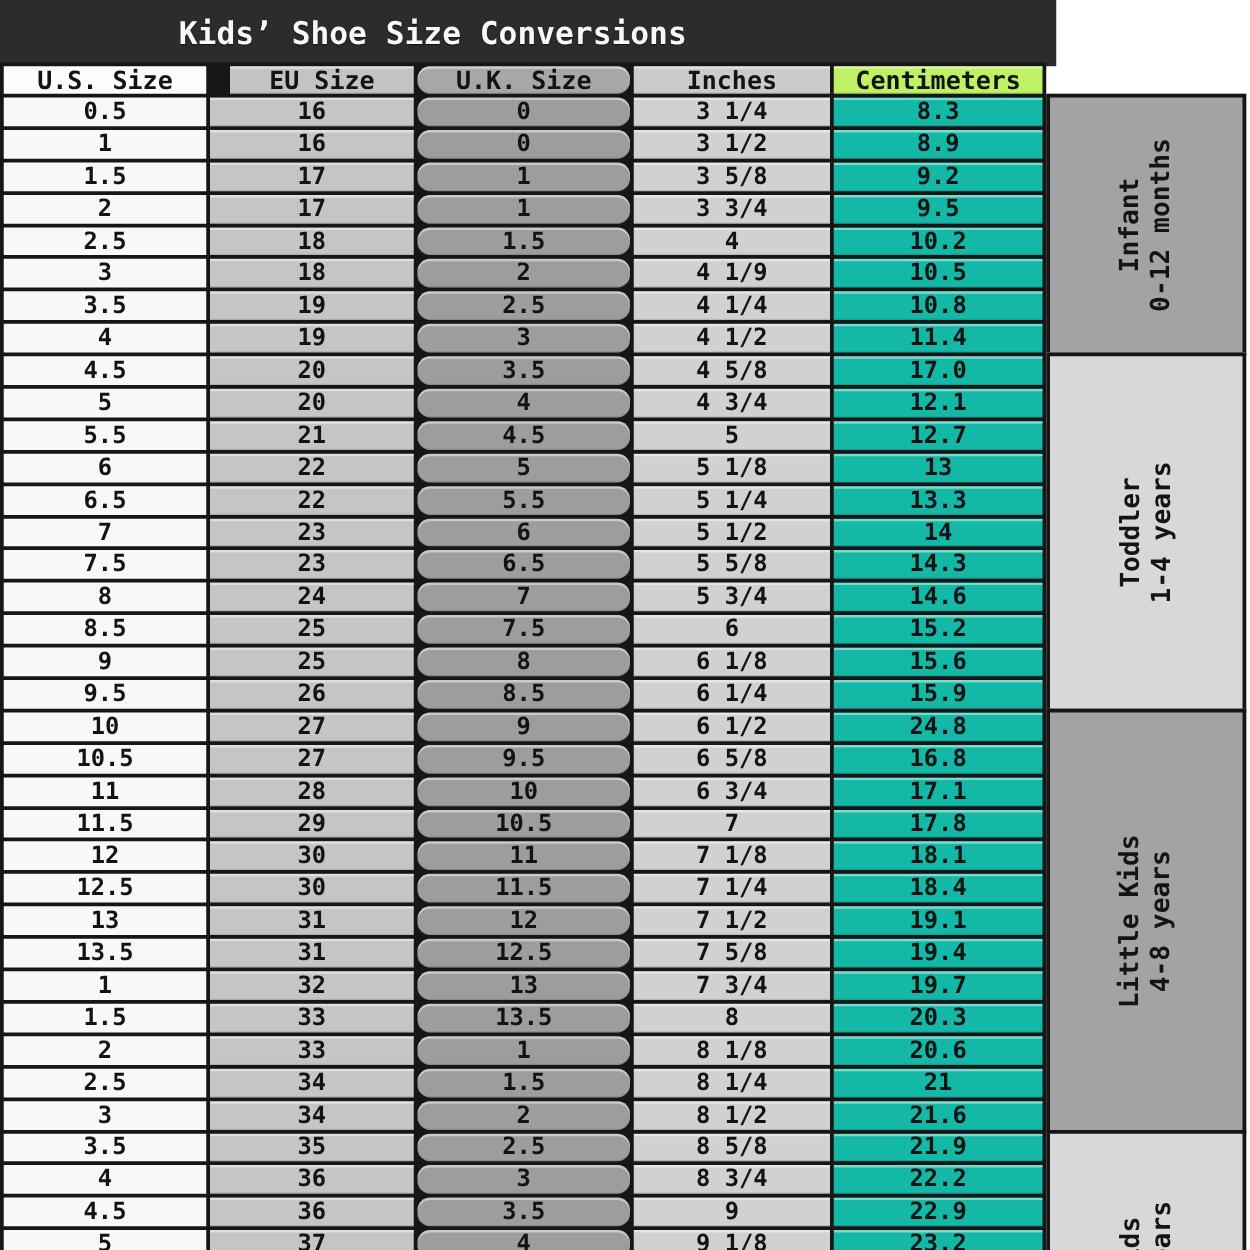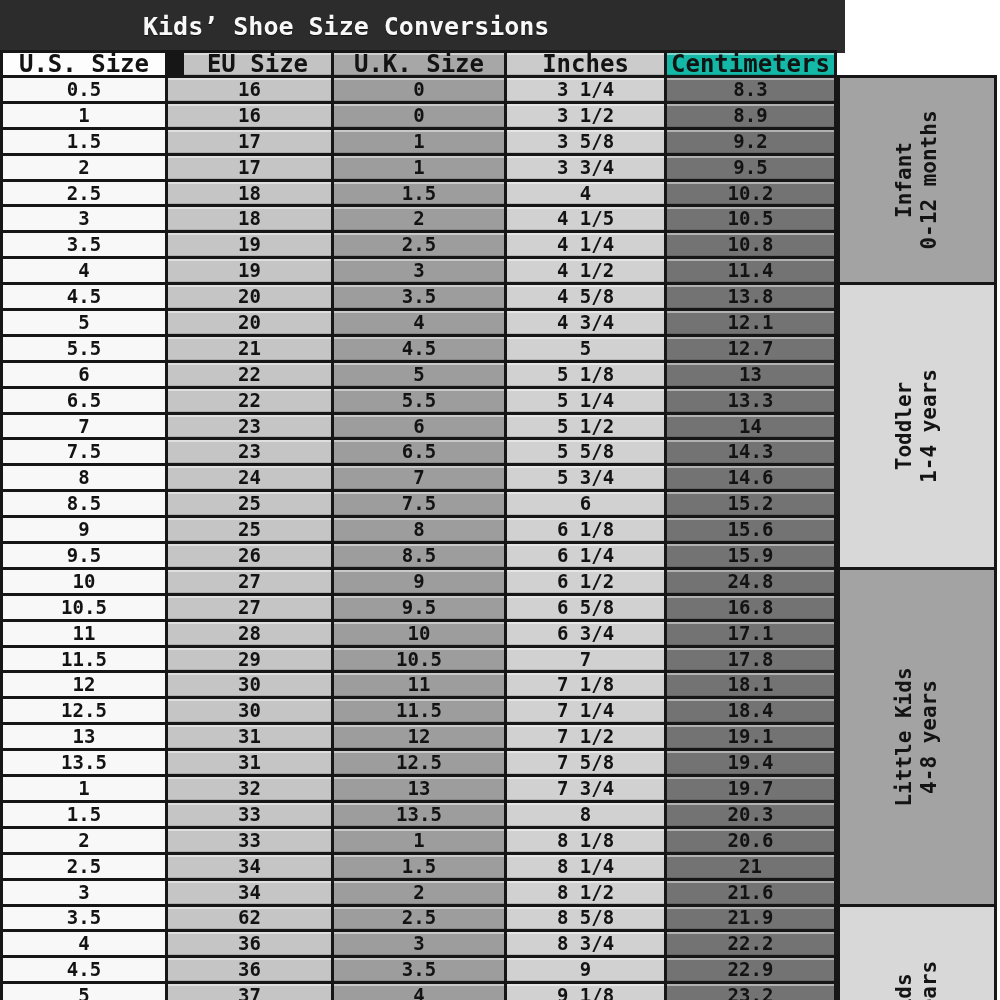--- a/index.html
+++ b/index.html
@@ -26,31 +26,31 @@
     grid-template-columns:162px 163px 170px 157px 167px;
     grid-template-rows:22px;grid-auto-rows:22.9px;
     gap:3px;padding:3px;
   }
   .cell{
     display:flex;align-items:center;justify-content:center;
     font-size:19px;font-weight:bold;color:#131313;line-height:1;
     white-space:nowrap;overflow:hidden;
     box-shadow:inset 0 2px 0 rgba(255,255,255,.45), inset 0 -1px 0 rgba(0,0,0,.12);
   }
-  .cell.h{font-size:24px;}
+  .cell.h{font-size:20px;}
   .c0{background:#f8f8f8;box-shadow:none;}
   .c1{background:#c5c5c5;}
-  .c2{background:#9d9d9d;}
+  .c2{background:#9d9d9d;border-radius:10px;}
   .c3{background:#d1d1d1;}
-  .c4{background:#737373;}
+  .c4{background:#14b8a6;}
   .h.c0{background:#fdfdfd;}
   .h.c1{background:#c3c3c3;margin-left:16px;}
   .h.c2{background:#a7a7a7;}
   .h.c3{background:#cbcbcb;text-align:right;}
-  .h.c4{background:#14b8a6;}
+  .h.c4{background:#bef264;}
   
   .side{
     position:absolute;left:837px;width:160px;box-sizing:border-box;
     border:3px solid #161616;
     display:flex;justify-content:center;align-items:center;
   }
   .side.dark{background:#a3a3a3;}
   .side.light{background:#d8d8d8;}
   .side.s0{top:75px;height:210px;}
   .side.s1{top:282px;height:288px;}
@@ -98,37 +98,37 @@
       <div class="cell c3">3 3/4</div>
       <div class="cell c4">9.5</div>
       <div class="cell c0">2.5</div>
       <div class="cell c1">18</div>
       <div class="cell c2">1.5</div>
       <div class="cell c3">4</div>
       <div class="cell c4">10.2</div>
       <div class="cell c0">3</div>
       <div class="cell c1">18</div>
       <div class="cell c2">2</div>
-      <div class="cell c3">4 1/5</div>
+      <div class="cell c3">4 1/9</div>
       <div class="cell c4">10.5</div>
       <div class="cell c0">3.5</div>
       <div class="cell c1">19</div>
       <div class="cell c2">2.5</div>
       <div class="cell c3">4 1/4</div>
       <div class="cell c4">10.8</div>
       <div class="cell c0">4</div>
       <div class="cell c1">19</div>
       <div class="cell c2">3</div>
       <div class="cell c3">4 1/2</div>
       <div class="cell c4">11.4</div>
       <div class="cell c0">4.5</div>
       <div class="cell c1">20</div>
       <div class="cell c2">3.5</div>
       <div class="cell c3">4 5/8</div>
-      <div class="cell c4">13.8</div>
+      <div class="cell c4">17.0</div>
       <div class="cell c0">5</div>
       <div class="cell c1">20</div>
       <div class="cell c2">4</div>
       <div class="cell c3">4 3/4</div>
       <div class="cell c4">12.1</div>
       <div class="cell c0">5.5</div>
       <div class="cell c1">21</div>
       <div class="cell c2">4.5</div>
       <div class="cell c3">5</div>
       <div class="cell c4">12.7</div>
@@ -231,21 +231,21 @@
       <div class="cell c1">34</div>
       <div class="cell c2">1.5</div>
       <div class="cell c3">8 1/4</div>
       <div class="cell c4">21</div>
       <div class="cell c0">3</div>
       <div class="cell c1">34</div>
       <div class="cell c2">2</div>
       <div class="cell c3">8 1/2</div>
       <div class="cell c4">21.6</div>
       <div class="cell c0">3.5</div>
-      <div class="cell c1">62</div>
+      <div class="cell c1">35</div>
       <div class="cell c2">2.5</div>
       <div class="cell c3">8 5/8</div>
       <div class="cell c4">21.9</div>
       <div class="cell c0">4</div>
       <div class="cell c1">36</div>
       <div class="cell c2">3</div>
       <div class="cell c3">8 3/4</div>
       <div class="cell c4">22.2</div>
       <div class="cell c0">4.5</div>
       <div class="cell c1">36</div>

